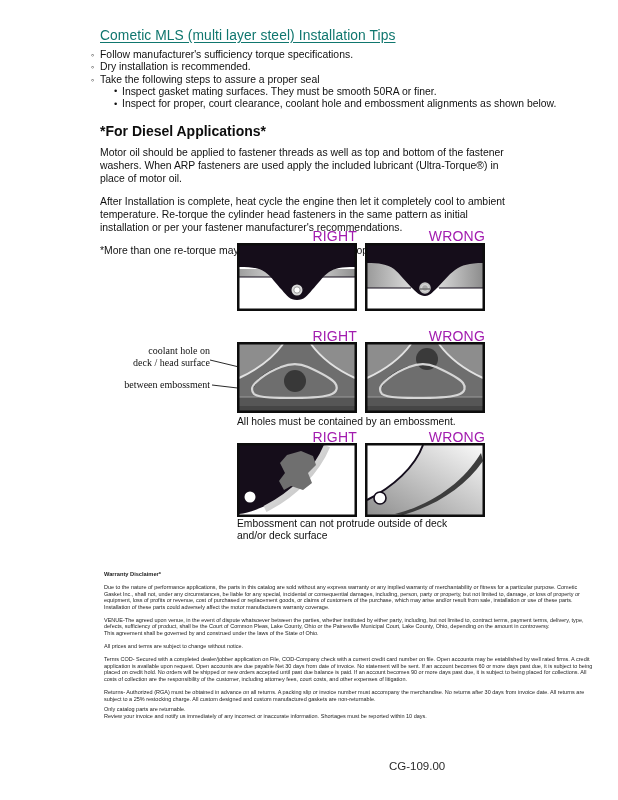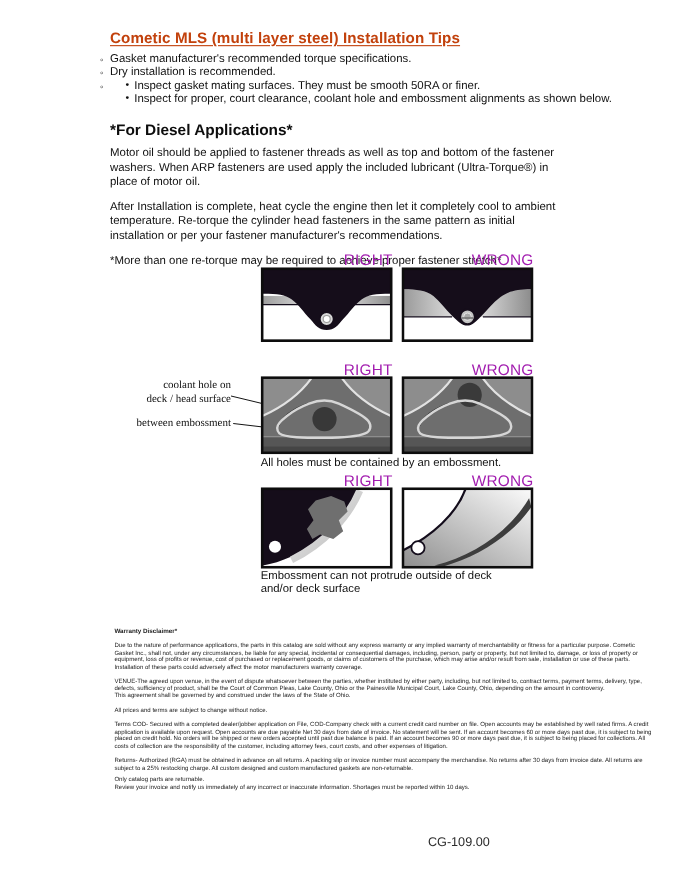--- a/index.html
+++ b/index.html
@@ -3,21 +3,21 @@
 <meta charset="utf-8">
 <style>
   html,body{margin:0;padding:0;background:#ffffff;}
   .page{
     position:relative;width:618px;height:800px;background:#ffffff;overflow:hidden;
     font-family:"Liberation Sans",sans-serif;color:#111;
   }
   
   .content-top{position:absolute;left:100px;top:26px;width:460px;}
   .doc-title{
-    font-size:13.8px;font-weight:bold;margin:0 0 6px 0;color:#c2410c;
+    font-size:13.8px;font-weight:normal;margin:0 0 6px 0;color:#0f766e;
     text-decoration:underline;text-underline-offset:2px;
     letter-spacing:0.1px;display:inline-block;
   }
   ul.tips{list-style:none;margin:0;padding:0;font-size:10.4px;line-height:12.3px;}
   ul.tips li{position:relative;margin:0;}
   ul.tips .marker{position:absolute;left:-9px;top:0;font-size:9px;}
   ul.subtips{list-style:none;margin:0;padding:0 0 0 22px;font-size:10.4px;line-height:12.3px;}
   ul.subtips li{position:relative;}
   ul.subtips .marker{position:absolute;left:-8px;top:-0.5px;font-size:9.5px;}
   .diesel-heading{font-size:14px;font-weight:bold;margin:13px 0 7px 0;color:#0d0d0d;}
@@ -47,28 +47,29 @@
 <body>
 
 <div class="page">
 
   <div class="content-top">
     <h1 class="doc-title">Cometic MLS (multi layer steel) Installation Tips</h1>
 
     <ul class="tips">
       <li>
         <span class="marker">◦</span>
-        <span>Gasket manufacturer's recommended torque specifications.</span>
+        <span>Follow manufacturer's sufficiency torque specifications.</span>
       </li>
       <li>
         <span class="marker">◦</span>
         <span>Dry installation is recommended.</span>
       </li>
       <li>
         <span class="marker">◦</span>
+        <span>Take the following steps to assure a proper seal</span>
       </li>
     </ul>
     <ul class="subtips">
       <li>
         <span class="marker">•</span>
         <span>Inspect gasket mating surfaces.  They must be smooth 50RA or finer.</span>
       </li>
       <li>
         <span class="marker">•</span>
         <span>Inspect for proper, court clearance, coolant hole and embossment alignments as shown below.</span>

